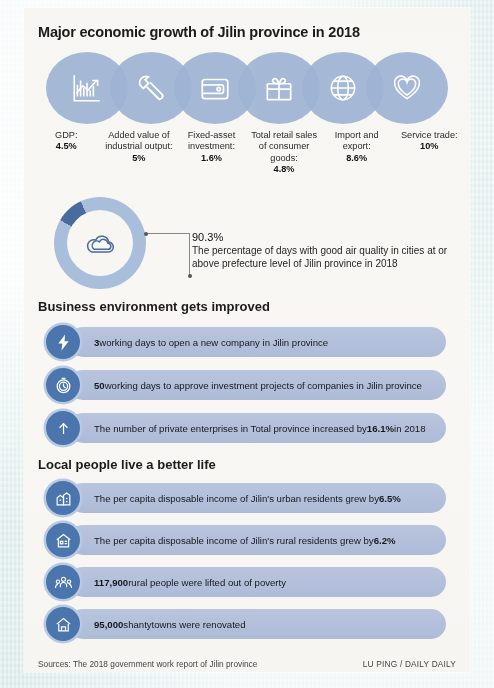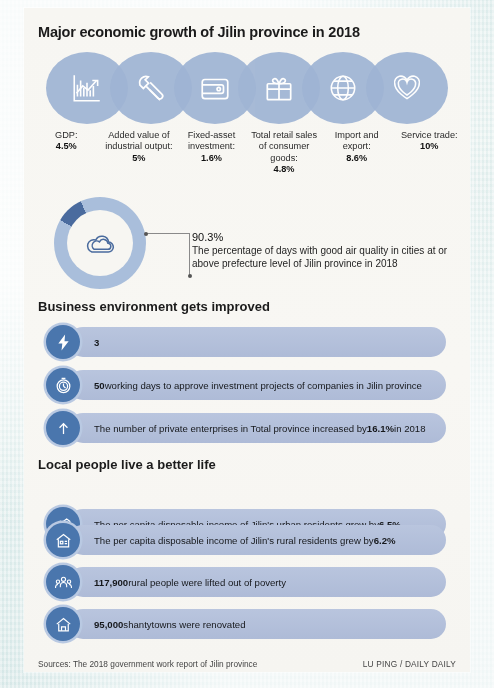--- a/index.html
+++ b/index.html
@@ -180,20 +180,21 @@
   <div class="sechead" style="top:299px">Business environment gets improved</div>
   <div class="row" style="top:325px">
     <div class="bar"></div>
     <div class="ic">
       <svg viewBox="0 0 24 24" fill="#ffffff">
           <path d="M14 2L5.5 13.2h5L9.5 22 18.5 10.4h-5.2L14 2z"></path>
         </svg>
     </div>
     <div class="lbl">
       <b>3</b>
+        <span> working days to open a new company in Jilin province</span>
     </div>
   </div>
   <div class="row" style="top:368px">
     <div class="bar"></div>
     <div class="ic">
       <svg viewBox="0 0 24 24" fill="none" stroke="#ffffff" stroke-width="1.6">
         <circle cx="12" cy="13" r="8"></circle>
           <circle cx="12" cy="13" r="5.2"></circle>
         <path d="M12 13V9.5M12 13l2.6 2.2M9.6 3h4.8"></path>
       </svg>
@@ -212,21 +213,21 @@
       </svg>
     </div>
     <div class="lbl">
       <span>The number of private enterprises in Total province increased by </span>
         <b>16.1%</b>
         <span> in 2018</span>
     </div>
   </div>
 
   <div class="sechead" style="top:457px">Local people live a better life</div>
-  <div class="row" style="top:507px">
+  <div class="row" style="top:481px">
     <div class="bar"></div>
     <div class="ic">
       <svg viewBox="0 0 24 24" fill="none" stroke="#ffffff" stroke-width="1.5">
         <path d="M4 20V11l4-3 4 3v9z"></path>
           <path d="M12 20V8l4-3 4 3v12z"></path>
           <path d="M7 14h2M15 12h2M15 16h2"></path>
       </svg>
     </div>
     <div class="lbl">
       <span>The per capita disposable income of Jilin's urban residents grew by </span>

